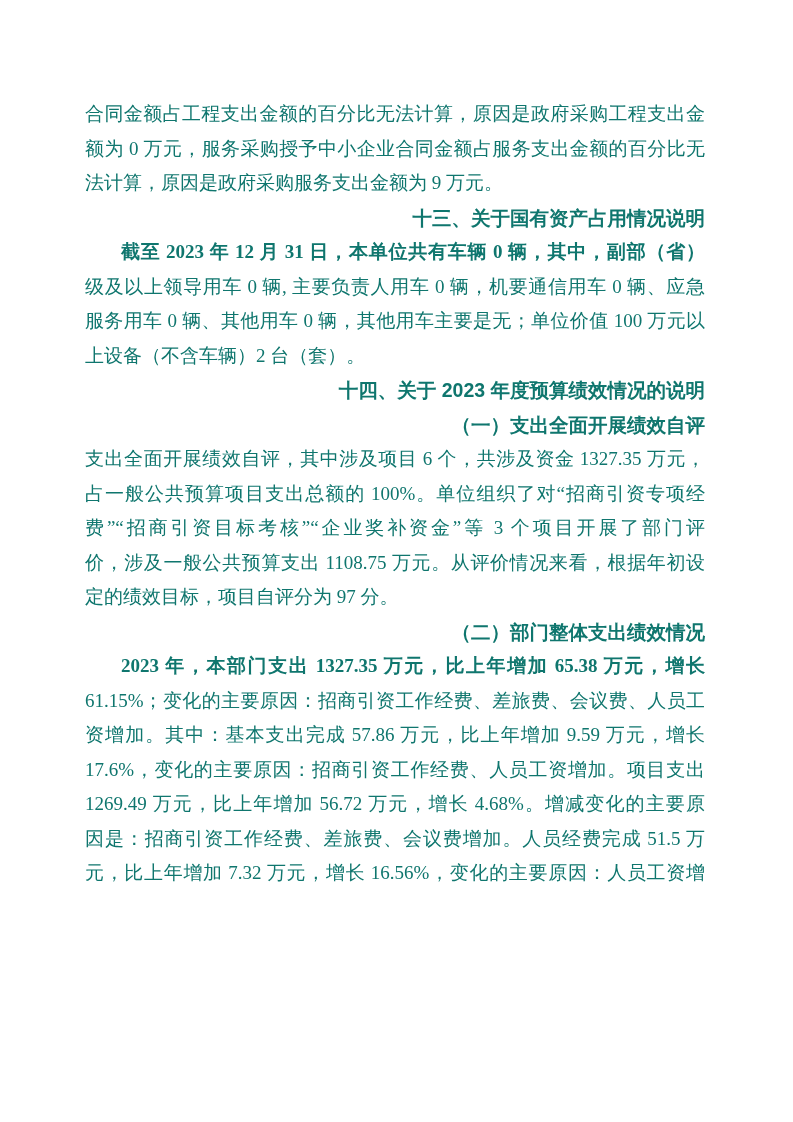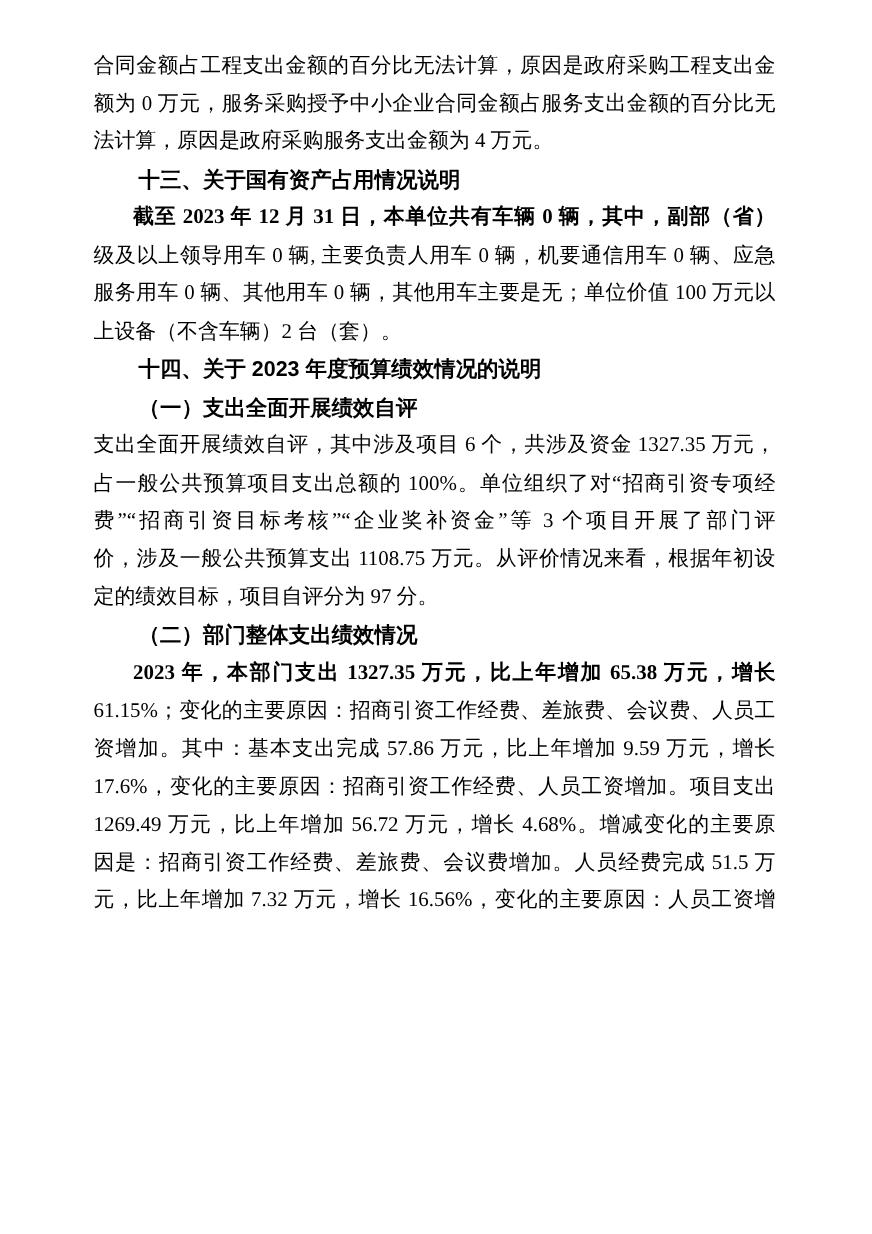--- a/index.html
+++ b/index.html
@@ -6,22 +6,22 @@
     margin: 0;
     padding: 0;
     background: #ffffff;
   }
   .page {
     position: relative;
     box-sizing: border-box;
     width: 793px;
     height: 1122px;
     background: #ffffff;
-    color: #000000;
-    padding: 43px 88px 0 85px;
+    color: #0f766e;
+    padding: 97px 88px 0 85px;
     font-family: "Liberation Serif", "DejaVu Serif", serif;
     font-size: 19px;
     overflow: hidden;
   }
   .para { margin: 0; padding: 0; }
   .line {
     height: 34.5px;
     line-height: 34.5px;
     text-align: justify;
     text-align-last: justify;
@@ -35,32 +35,32 @@
     font-weight: bold;
   }
   .heading, .subheading {
     margin: 0;
     height: 34.5px;
     line-height: 34.5px;
     padding-left: 41px;
     font-family: "Liberation Sans", "DejaVu Sans", sans-serif;
     font-weight: 700;
     font-size: 19.5px;
-    text-align: left;
+    text-align: right;
   }
 </style>
 </head>
 <body>
 
 <div class="page">
 
   <section class="para">
     <div class="line">合同金额占工程支出金额的百分比无法计算，原因是政府采购工程支出金</div>
     <div class="line">额为 0 万元，服务采购授予中小企业合同金额占服务支出金额的百分比无</div>
-    <div class="line end">法计算，原因是政府采购服务支出金额为 4 万元。</div>
+    <div class="line end">法计算，原因是政府采购服务支出金额为 9 万元。</div>
   </section>
 
   <h2 class="heading">十三、关于国有资产占用情况说明</h2>
 
   <section class="para">
     <div class="line start">截至 2023 年 12 月 31 日，本单位共有车辆 0 辆，其中，副部（省）</div>
     <div class="line">级及以上领导用车 0 辆, 主要负责人用车 0 辆，机要通信用车 0 辆、应急</div>
     <div class="line">服务用车 0 辆、其他用车 0 辆，其他用车主要是无；单位价值 100 万元以</div>
     <div class="line end">上设备（不含车辆）2 台（套）。</div>
   </section>

